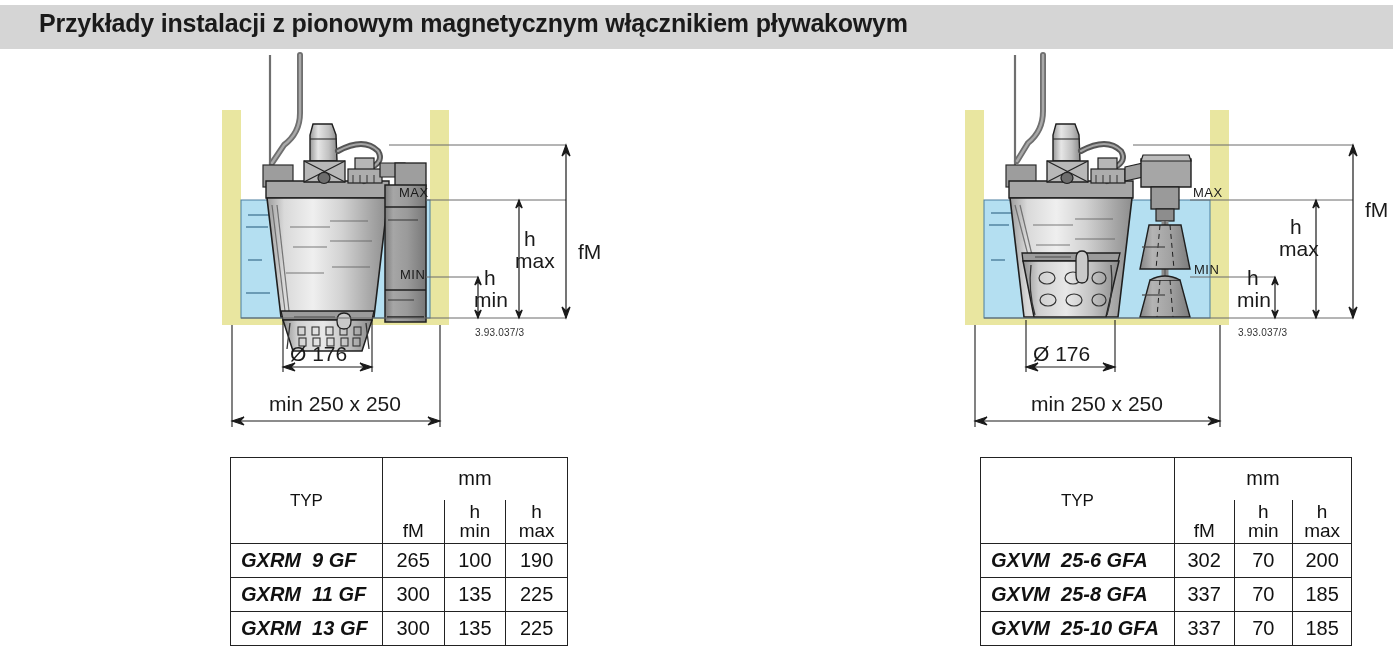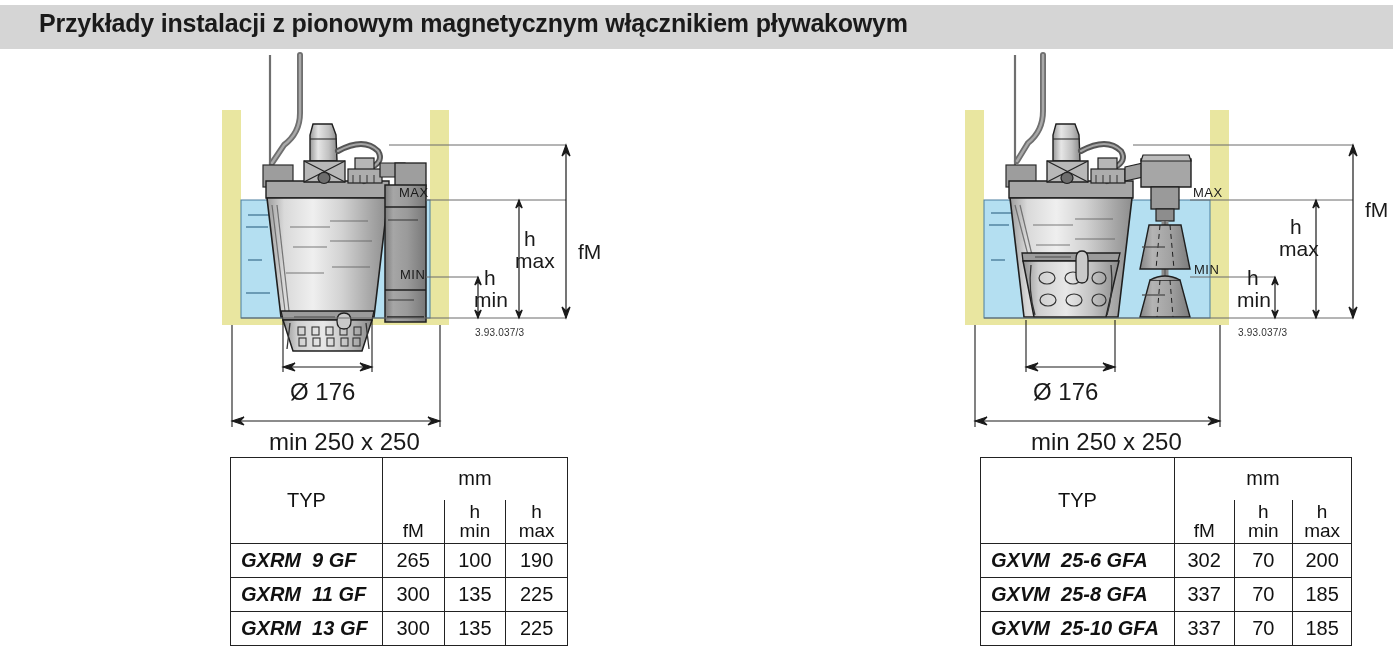--- a/index.html
+++ b/index.html
@@ -36,41 +36,41 @@
   
   .diagram { position: absolute; }
   svg.dwg { display: block; overflow: visible; }
 
   .lbl {
     position: absolute;
     font-family: "Liberation Sans", sans-serif;
     color: #1a1a1a;
     white-space: nowrap;
   }
-  .lbl-dim   { font-size: 24px; margin-top: 36px; }
+  .lbl-dim   { font-size: 21px; }
   .lbl-h     { font-size: 21px; text-align: center; line-height: 20px; }
   .lbl-fm    { font-size: 21px; }
   .lbl-ref   { font-size: 10px; color: #333; letter-spacing: 0.2px; }
 
   
   .spec-table {
     position: absolute;
     border-collapse: collapse;
     background: #fff;
     font-family: "Liberation Sans", sans-serif;
   }
   .spec-table td, .spec-table th {
     border: 1.6px solid #222;
     color: #111;
     font-weight: normal;
     text-align: center;
     padding: 0;
   }
   .spec-table .typ-head {
-    font-size: 20px;
+    font-size: 17px;
     vertical-align: middle;
   }
   .spec-table .mm-head {
     font-size: 20px;
     height: 42px;
     vertical-align: middle;
     border-bottom: none;
   }
   .spec-table .sub-head {
     font-size: 19px;

